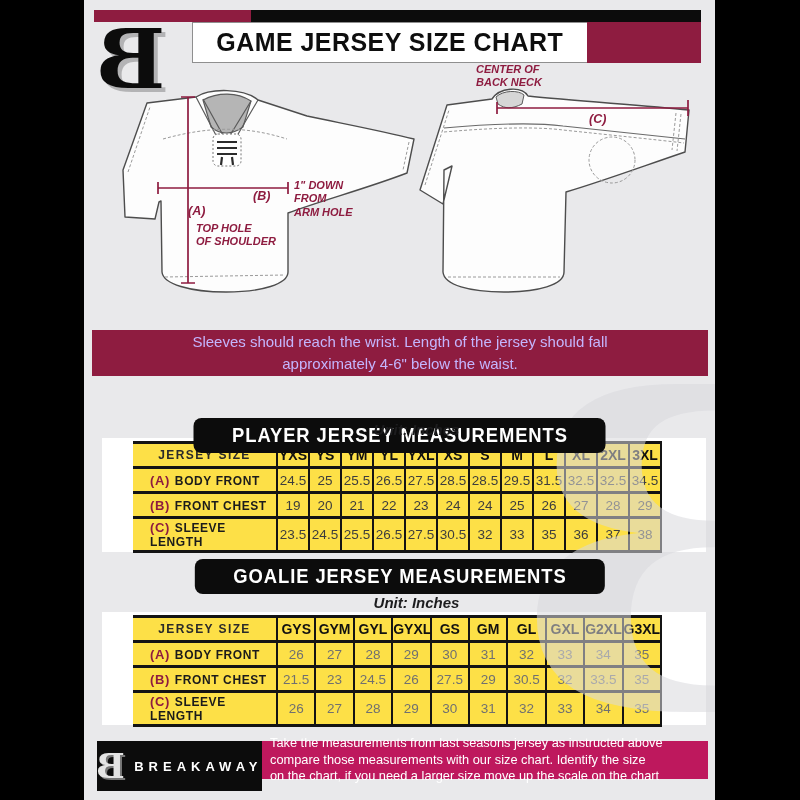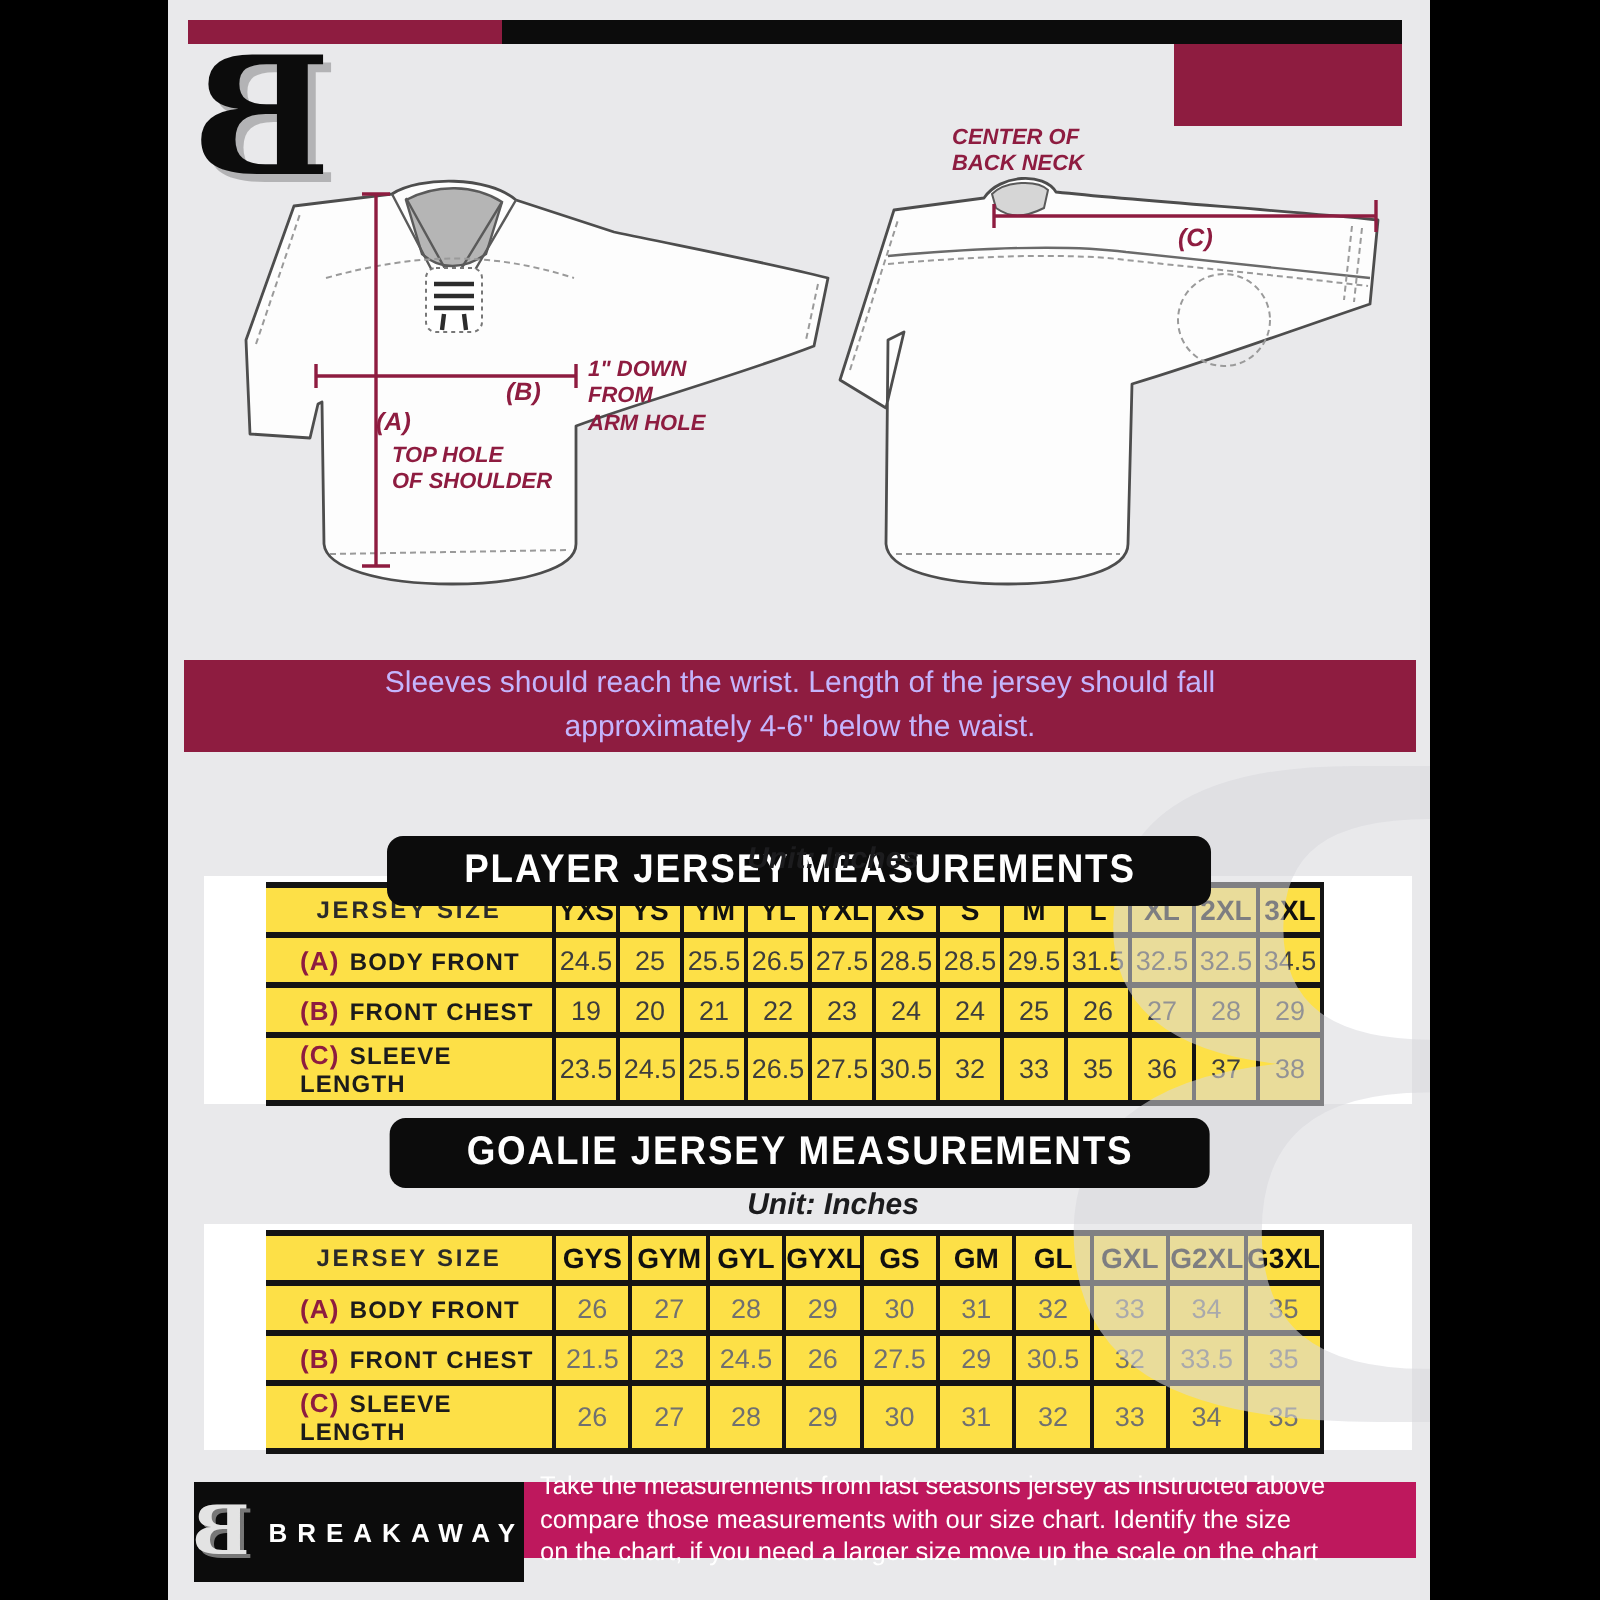--- a/index.html
+++ b/index.html
@@ -91,20 +91,23 @@
   <div class="content">
 
     <div class="watermark">B</div>
 
     <div class="top-bar">
       <div class="accent"></div>
     </div>
     <div class="logo">
       <span class="glyph">B</span>
     </div>
+    <div class="title-box">
+      <span class="title">GAME JERSEY SIZE CHART</span>
+    </div>
     <div class="title-accent"></div>
 
     <svg class="diagram-svg" viewBox="84 60 631 280">
 
       <path class="jersey" d="M196,97 C210,88 244,88 258,100
         L307,116 C345,124 382,131 414,139 L407,173 C368,188 320,201 288,213
         L288,272 C288,284 262,292 226,292 C190,292 163,284 162,272
         L161,201 L159,202 L155,219 L125,217 L123,170 L147,103 Z"></path>
 
       <path d="M203,100 C218,92 237,92 251,101 L243,127 C232,135 220,135 211,127 Z" fill="#b5b5b5" stroke="#5a5a5a" stroke-width="1.2"></path>

